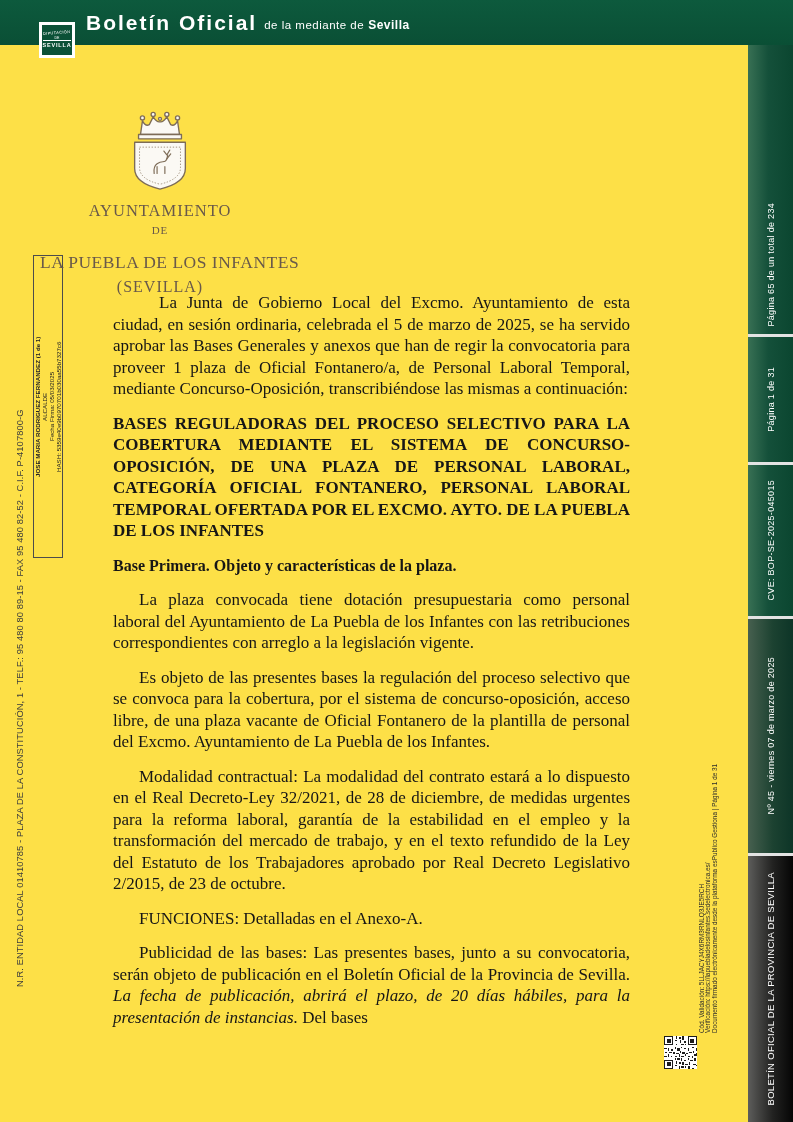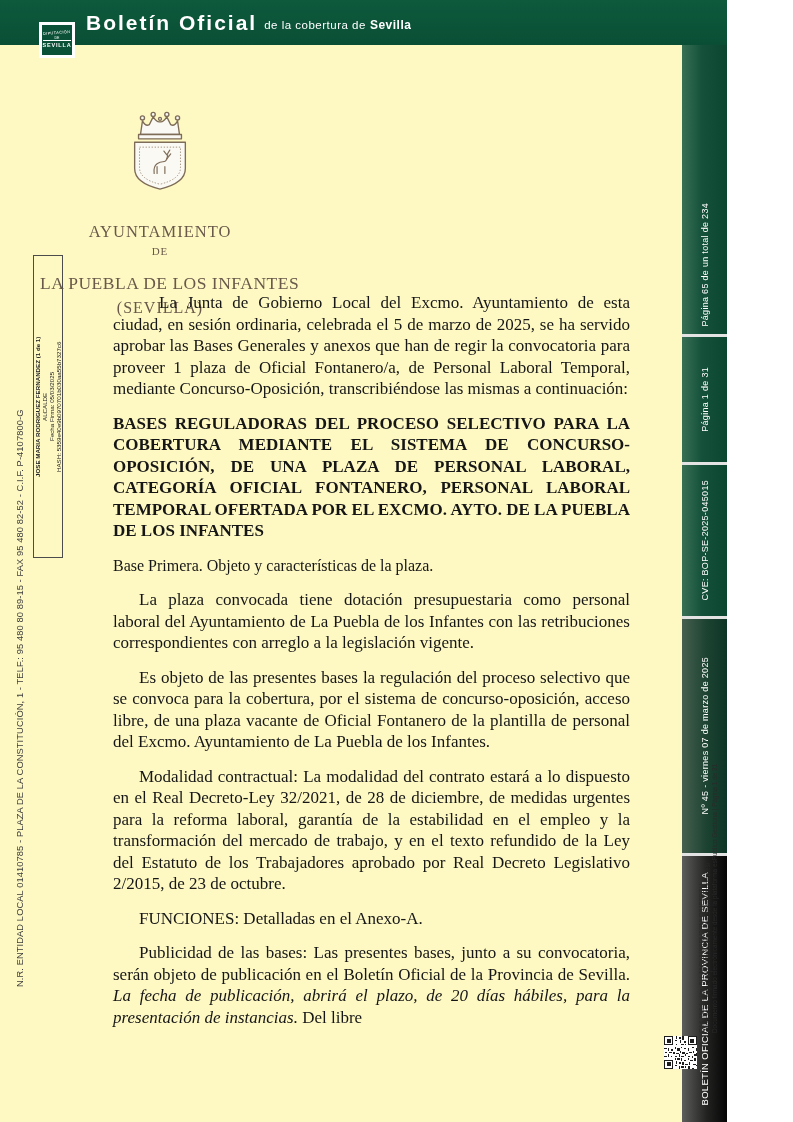--- a/index.html
+++ b/index.html
@@ -1,16 +1,16 @@
 <!DOCTYPE html>
 <html><head>
 <meta charset="utf-8">
 <style>
   html,body{margin:0;padding:0;background:#ffffff;}
-  .page{position:relative;width:727px;height:1122px;background:#fef9c3;overflow:hidden;
+  .page{position:relative;width:793px;height:1122px;background:#fde047;overflow:hidden;
         font-family:"Liberation Serif",serif;}
 
   
   .topbar{position:absolute;left:0;top:0;width:793px;height:45px;
           background:linear-gradient(180deg,#0d5a3d 0%,#0a4f35 100%);}
   .logo{position:absolute;left:39px;top:22px;width:30px;height:30px;background:#ffffff;padding:3px;}
   .logo-inner{width:100%;height:100%;background:#0b5137;display:flex;flex-direction:column;
               align-items:center;justify-content:center;color:#ffffff;
               font-family:"Liberation Sans",sans-serif;line-height:1.2;}
   .logo-arc{font-size:4px;letter-spacing:.3px;transform:rotate(-4deg);}
@@ -46,49 +46,49 @@
   .stamp{position:absolute;left:33px;top:255px;width:30px;height:303px;border:1px solid #4c4c4c;
          box-sizing:border-box;}
   .stamp-inner{width:100%;height:100%;writing-mode:vertical-rl;transform:rotate(180deg);
                font-family:"Liberation Sans",sans-serif;color:#222;padding:1px 0;box-sizing:border-box;}
   .stamp-inner div{text-align:center;font-size:6.2px;line-height:7px;white-space:nowrap;}
   .stamp-name{font-weight:bold;}
 
   
   .muni{position:absolute;left:40px;top:108px;width:240px;text-align:center;color:#69594a;}
   .muni svg{display:block;margin:0 auto;}
-  .muni-l1{font-size:16.5px;letter-spacing:1px;margin-top:24px;}
+  .muni-l1{font-size:16.5px;letter-spacing:1px;margin-top:3px;}
   .muni-l2{font-size:11px;letter-spacing:1px;margin-top:3px;}
   .muni-l3{font-size:17.5px;letter-spacing:.5px;margin-top:16px;white-space:nowrap;}
   .muni-l4{font-size:16px;letter-spacing:1px;margin-top:5px;}
 
   
   .doc{position:absolute;left:103px;top:292px;width:537px;color:#161616;font-size:17px;
        line-height:21.5px;text-align:justify;}
   .doc p{margin:0 10px 13px;text-indent:26px;}
   .doc p.first{text-indent:46px;}
   .h-caps{font-weight:bold;margin:0 0 16px;text-indent:0 !important;font-family:Liberation Serif, serif;}
-  .base-title{font-weight:normal;font-size:16px;margin:4px 0 15px;text-align:left;text-indent:0 !important;}
+  .base-title{font-weight:bold;font-size:16px;margin:4px 0 15px;text-align:left;text-indent:0 !important;}
   .it{font-style:italic;}
 
   
   .validation{position:absolute;left:699px;top:685px;height:348px;writing-mode:vertical-rl;
               transform:rotate(180deg);font-family:"Liberation Sans",sans-serif;color:#2a2a2a;}
   .validation div{font-size:6.4px;line-height:6.4px;white-space:nowrap;}
   .qr{position:absolute;left:664px;top:1036px;}
 </style>
 </head>
 <body>
 
 <div class="page">
 
   <header class="topbar">
     <div class="masthead">
       <span class="mh-title">Boletín Oficial</span>
-      <span class="mh-sub">de la cobertura de</span>
+      <span class="mh-sub">de la mediante de</span>
       <span class="mh-sub-b">Sevilla</span>
     </div>
   </header>
   <div class="logo">
     <div class="logo-inner">
       <span class="logo-arc">DIPUTACIÓN</span>
       <span class="logo-de">DE</span>
       <span class="logo-city">SEVILLA</span>
     </div>
   </div>
@@ -152,21 +152,21 @@
   </div>
 
   <main class="doc">
     <p class="first">La Junta de Gobierno Local del Excmo. Ayuntamiento de esta ciudad, en sesión ordinaria, celebrada el 5 de marzo de 2025, se ha servido aprobar las Bases Generales y anexos que han de regir la convocatoria para proveer 1 plaza de Oficial Fontanero/a, de Personal Laboral Temporal, mediante Concurso-Oposición, transcribiéndose las mismas a continuación:</p>
     <p class="h-caps">BASES REGULADORAS DEL PROCESO SELECTIVO PARA LA COBERTURA MEDIANTE EL SISTEMA DE CONCURSO-OPOSICIÓN, DE UNA PLAZA DE PERSONAL LABORAL, CATEGORÍA OFICIAL FONTANERO, PERSONAL LABORAL TEMPORAL OFERTADA POR EL EXCMO. AYTO. DE LA PUEBLA DE LOS INFANTES</p>
     <p class="base-title">Base Primera. Objeto y características de la plaza.</p>
     <p>La plaza convocada tiene dotación presupuestaria como personal laboral del Ayuntamiento de La Puebla de los Infantes con las retribuciones correspondientes con arreglo a la legislación vigente.</p>
     <p>Es objeto de las presentes bases la regulación del proceso selectivo que se convoca para la cobertura, por el sistema de concurso-oposición, acceso libre, de una plaza vacante de Oficial Fontanero de la plantilla de personal del Excmo. Ayuntamiento de La Puebla de los Infantes.</p>
     <p>Modalidad contractual: La modalidad del contrato estará a lo dispuesto en el Real Decreto-Ley 32/2021, de 28 de diciembre, de medidas urgentes para la reforma laboral, garantía de la estabilidad en el empleo y la transformación del mercado de trabajo, y en el texto refundido de la Ley del Estatuto de los Trabajadores aprobado por Real Decreto Legislativo 2/2015, de 23 de octubre.</p>
     <p>FUNCIONES: Detalladas en el Anexo-A.</p>
-    <p><span>Publicidad de las bases: Las presentes bases, junto a su convocatoria, serán objeto de publicación en el Boletín Oficial de la Provincia de Sevilla. </span><span class="it">La fecha de publicación, abrirá el plazo, de 20 días hábiles, para la presentación de instancias.</span><span> Del libre</span></p>
+    <p><span>Publicidad de las bases: Las presentes bases, junto a su convocatoria, serán objeto de publicación en el Boletín Oficial de la Provincia de Sevilla. </span><span class="it">La fecha de publicación, abrirá el plazo, de 20 días hábiles, para la presentación de instancias.</span><span> Del bases</span></p>
   </main>
 
   <div class="validation">
     <div>Cód. Validación: 5LLJACYJ4X6RM3RNLQ3JE5RCH</div>
     <div>Verificación: https://lapuebladelosinfantes.sedelectronica.es/</div>
     <div>Documento firmado electrónicamente desde la plataforma esPublico Gestiona | Página 1 de 31</div>
   </div>
 
   <svg class="qr" viewBox="0 0 25 25" width="33" height="33" shape-rendering="crispEdges">
     <rect x="0" y="0" width="25" height="25" fill="#ffffff"></rect>

